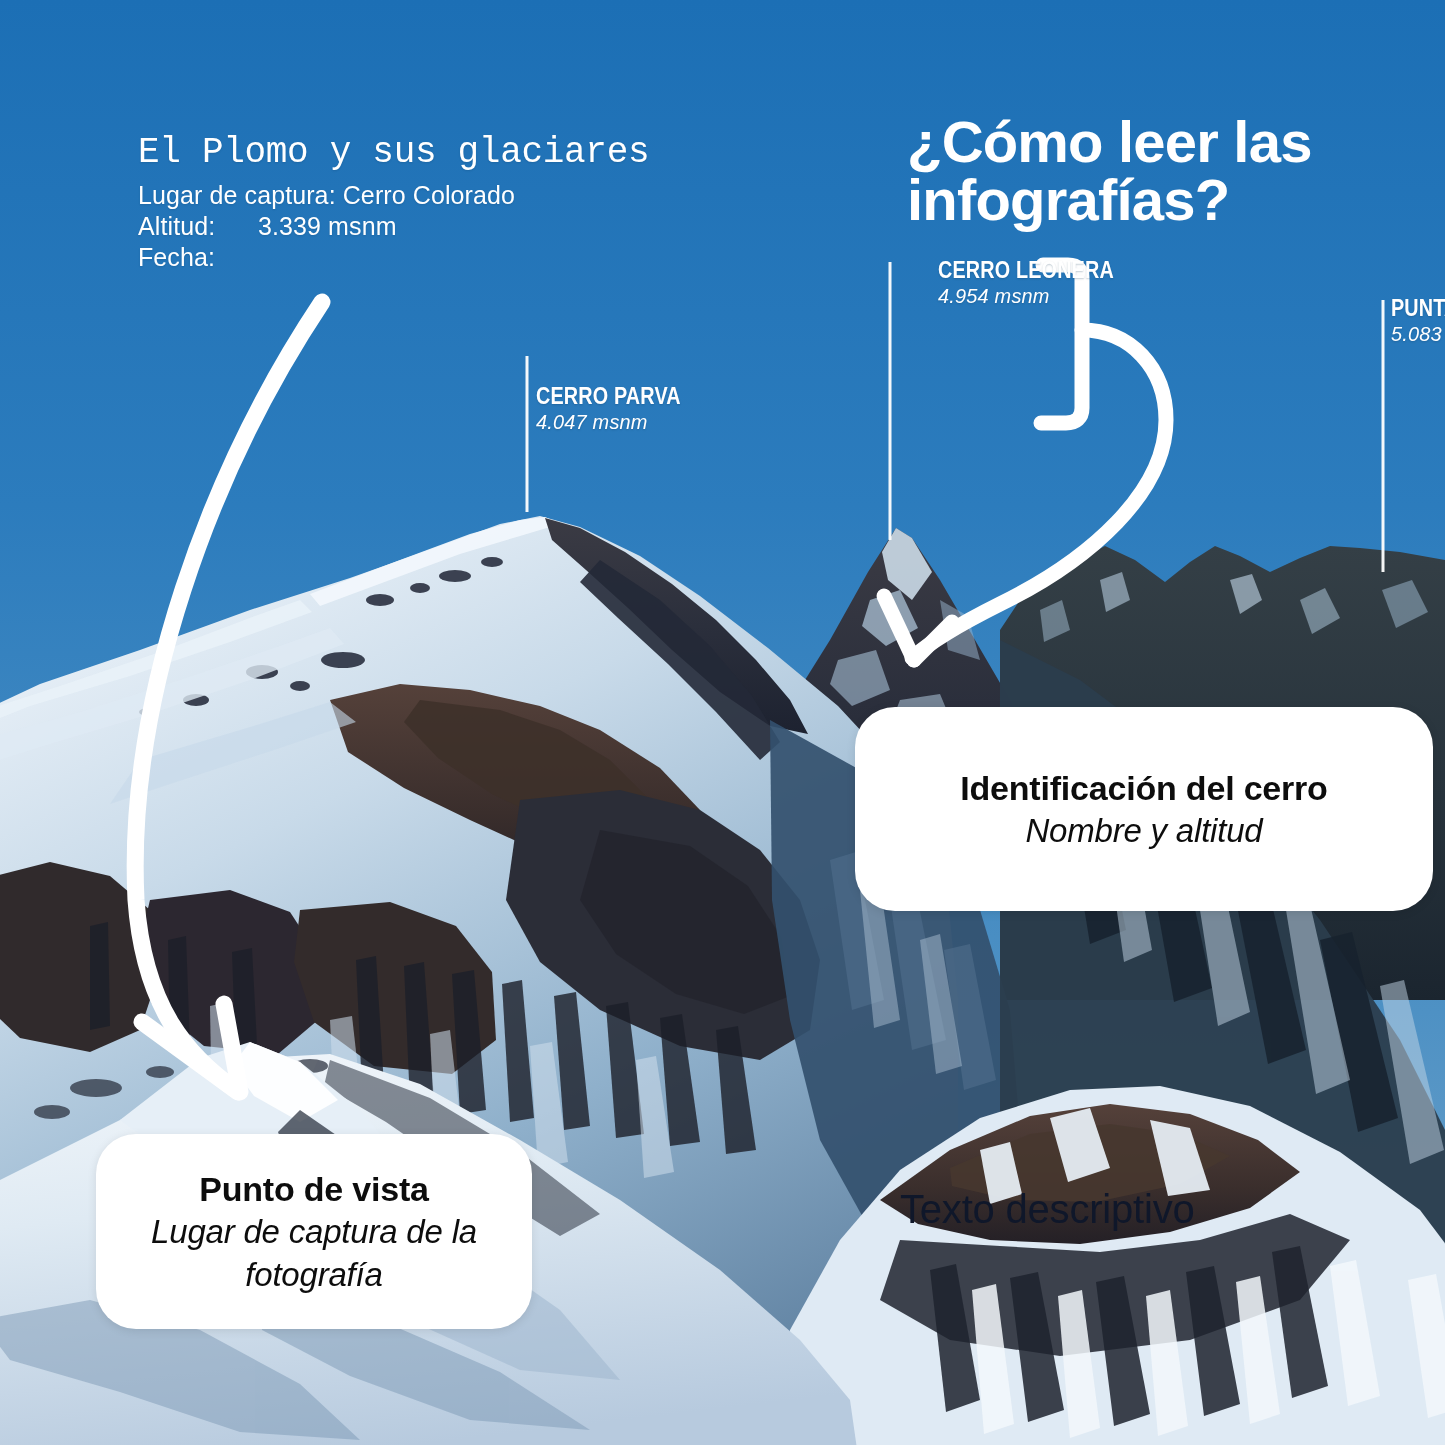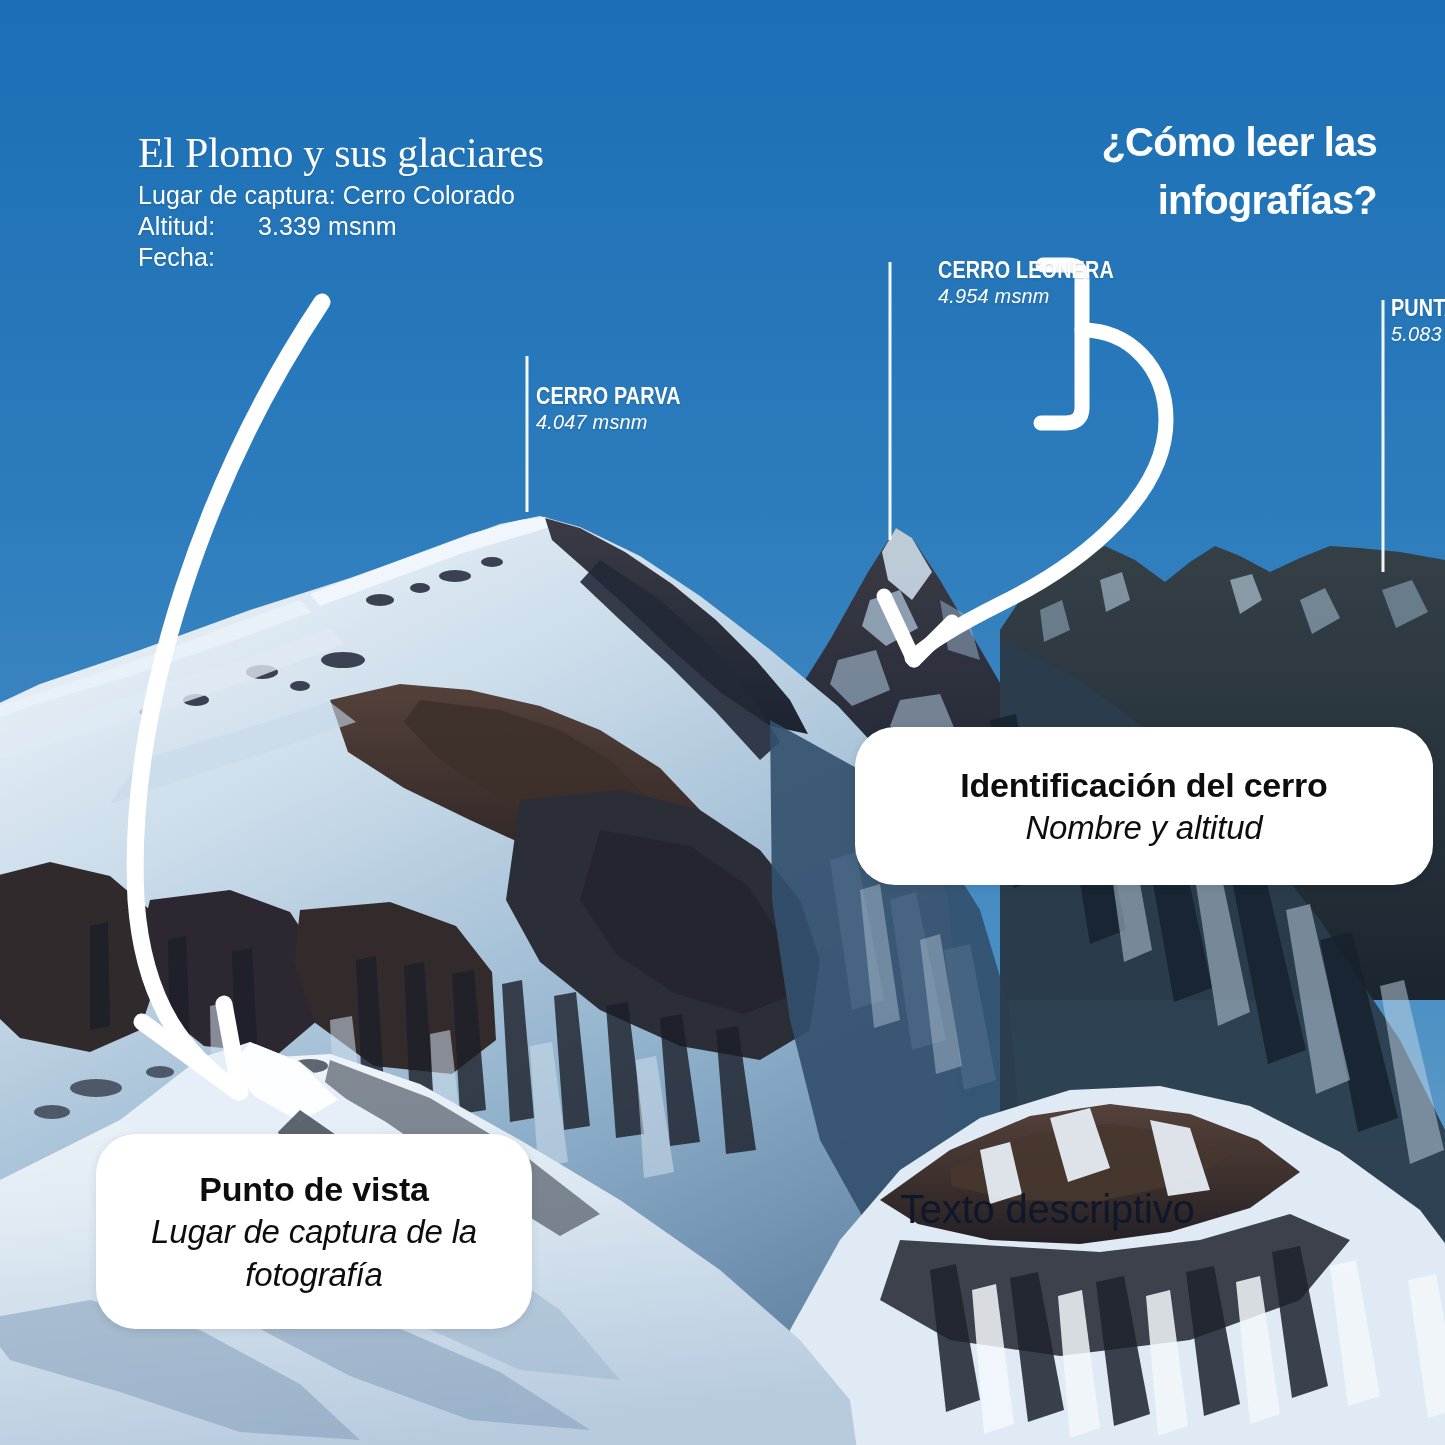--- a/index.html
+++ b/index.html
@@ -25,22 +25,22 @@
 
   
   .header-block {
     position: absolute;
     left: 138px;
     top: 128px;
     color: #ffffff;
     text-shadow: 0 1px 2px rgba(10,50,85,0.18);
   }
   .doc-title {
-    font-family: Liberation Serif, serif;
-    font-size: 42px;
+    font-family: Liberation Mono, monospace;
+    font-size: 36px;
     line-height: 50px;
     font-weight: 400;
     letter-spacing: -0.3px;
     white-space: nowrap;
     margin: 0 0 2px 0;
   }
   .meta-line {
     font-size: 25px;
     line-height: 31px;
     font-weight: 400;
@@ -58,23 +58,22 @@
   .meta-val {
     flex: 1;
   }
 
   
   .question-heading {
     position: absolute;
     right: 68px;
     top: 113px;
     width: 470px;
-    text-align: right;
     color: #ffffff;
-    font-size: 40px;
+    font-size: 58px;
     line-height: 58px;
     font-weight: 700;
     letter-spacing: -0.8px;
   }
 
   
   .peak-label {
     position: absolute;
     color: #ffffff;
     text-shadow: 0 1px 2px rgba(10,50,85,0.25);
@@ -123,22 +122,21 @@
     font-style: italic;
     font-weight: 400;
     line-height: 43px;
     letter-spacing: -0.2px;
   }
 
   #callout-identificacion {
     left: 855px;
     top: 707px;
     width: 578px;
-    height: 158px;
-    margin-top: 20px;
+    height: 204px;
   }
   #callout-punto-vista {
     left: 96px;
     top: 1134px;
     width: 436px;
     height: 195px;
   }
 
   
   .overlay-text {

